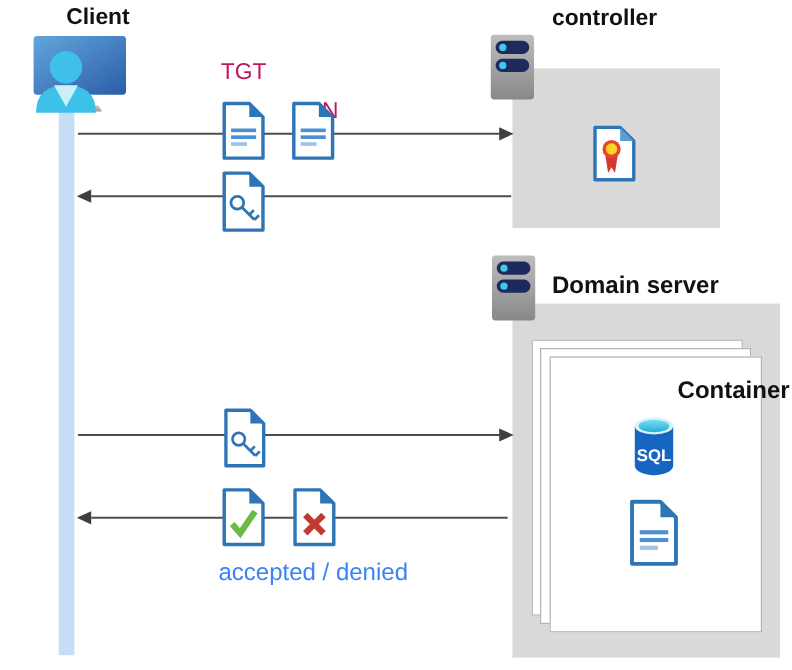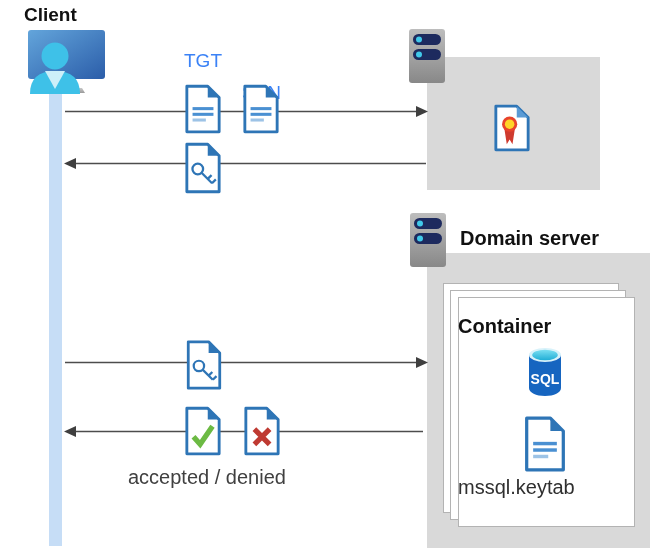--- a/index.html
+++ b/index.html
@@ -2,40 +2,40 @@
 <html><head>
 <meta charset="utf-8">
 <style>
   html,body{margin:0;padding:0;background:#ffffff;}
   #canvas{
     position:relative;width:660px;height:558px;background:#ffffff;
     font-family:"Liberation Sans", sans-serif;overflow:hidden;
   }
   .abs{position:absolute;}
   .heading{font-weight:bold;color:#111111;font-size:19px;line-height:1.42;}
-  .plain-label{color:#3b82f6;font-size:19px;}
+  .plain-label{color:#be185d;font-size:19px;}
   .lifeline{left:49px;top:84px;width:13px;height:462px;background:#c6ddf6;z-index:1;}
   .graybox{background:#d9d9d9;z-index:0;}
   .icon{z-index:3;}
   .arrow{z-index:2;}
   .card{background:#ffffff;border:1.5px solid #b3b3b3;z-index:2;}
-  .center{text-align:left;}
+  .center{text-align:right;}
   .client-label{left:24px;top:2px;width:84px;z-index:4;}
   .tgt-label{left:184px;top:50px;width:38px;}
   .spn-label{left:242px;top:50px;width:40px;margin-top:32px;}
   .dc-label{left:460px;top:3px;width:190px;z-index:4;}
   .dc-box{left:427px;top:57px;width:173px;height:133px;}
   .linux-label{left:460px;top:224px;width:190px;font-size:20px;z-index:4;}
   .linux-box{left:427px;top:253px;width:223px;height:295px;}
   .card-back{left:443px;top:283px;width:174px;height:228px;}
   .card-mid{left:450px;top:290px;width:174px;height:228px;}
   .card-front{left:458px;top:297px;width:175px;height:228px;z-index:3;}
   .container-label{left:458px;top:312px;width:200px;font-size:20px;z-index:4;}
   .keytab-label{left:458px;top:476px;width:175px;font-size:20px;color:#2f2f2f;z-index:4;}
-  .result-label{left:128px;top:466px;width:200px;font-size:20px;color:#404040;}
+  .result-label{left:140px;top:466px;width:200px;font-size:20px;color:#3b82f6;}
 </style>
 </head>
 <body>
 
 <div id="canvas">
 
   <div class="abs lifeline"></div>
 
   <div class="abs graybox dc-box"></div>
   <div class="abs graybox linux-box"></div>
@@ -58,24 +58,24 @@
   </svg>
   <svg class="abs arrow" style="left:62px;top:424px;" width="368" height="15" viewBox="0 0 368 15">
     <line x1="14" y1="7.5" x2="361" y2="7.5" stroke="#4d4d4d" stroke-width="1.7"></line>
     <polygon points="14,2 2,7.5 14,13" fill="#3f3f3f"></polygon>
   </svg>
 
   <div class="abs heading center client-label">Client</div>
   <div class="abs plain-label center tgt-label">TGT</div>
   <div class="abs plain-label center spn-label">SPN</div>
   <div class="abs heading dc-label">
+    <div>controller</div>
   </div>
   <div class="abs heading linux-label">Domain server</div>
   <div class="abs heading center container-label">Container</div>
-  <div class="abs center keytab-label">mssql.keytab</div>
   <div class="abs center result-label">accepted / denied</div>
 
   <svg class="abs icon" style="left:8px;top:28px;z-index:2;" width="100" height="68" viewBox="0 0 100 68">
     <defs>
       <linearGradient id="monG" x1="0" y1="0" x2="1" y2="1">
         <stop offset="0" stop-color="#63a5db"></stop>
           <stop offset="1" stop-color="#2b5da9"></stop>
       </linearGradient>
       <linearGradient id="standG" x1="0" y1="0" x2="0" y2="1">
         <stop offset="0" stop-color="#c9c9c9"></stop>

